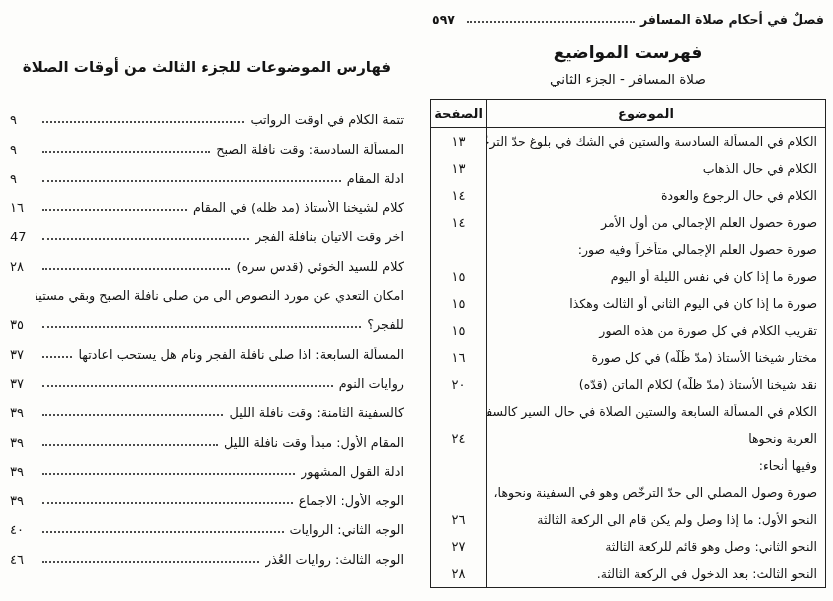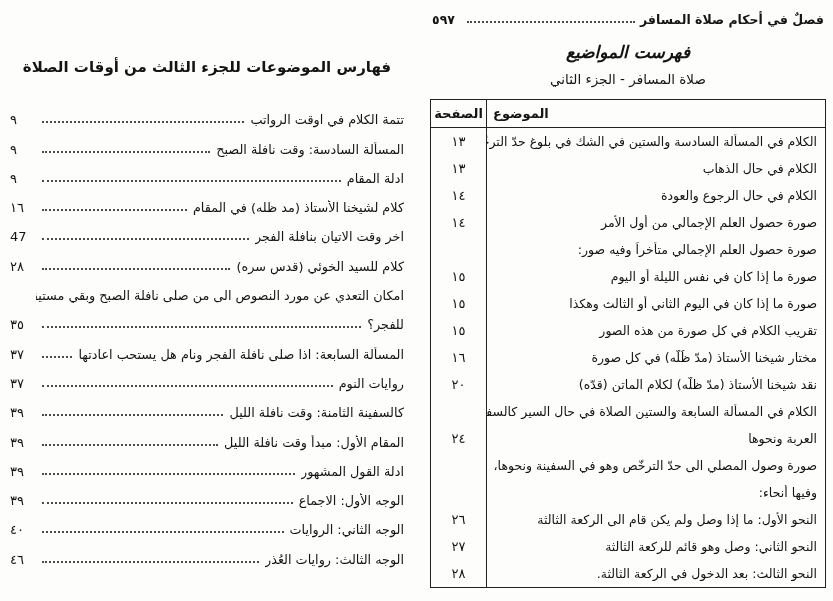--- a/index.html
+++ b/index.html
@@ -30,21 +30,20 @@
     flex:1;
     border-bottom:2px dotted #4a4a4a;
     margin:0 5px; position:relative; top:-4px;
   }
   .rh-num { min-width:30px; text-align:left; font-weight:600; }
 
   .rp-heading {
     text-align:center;
     font-size:17px; font-weight:bold;
     margin-top:15px;
-    font-style:italic;
   }
   .rp-subheading {
     text-align:center;
     font-size:13.5px; font-weight:normal;
     margin-top:9px;
   }
 
   .toc-table {
     margin-top:12px;
     border:1.2px solid #222;
@@ -55,21 +54,21 @@
     height:28px;
     border-bottom:1.2px solid #222;
     font-weight:600;
   }
   .cell.topic {
     flex:1;
     padding:0 8px 0 6px;
     font-size:12.5px;
     white-space:nowrap; overflow:hidden;
   }
-  .toc-row.header .cell.topic { text-align:left; padding-right:26px; font-size:13px; }
+  .toc-row.header .cell.topic { text-align:center; padding-right:26px; font-size:13px; }
   .cell.pagenum {
     width:56px;
     border-right:1.2px solid #222;
     text-align:center;
     font-size:13px;
     align-self:stretch;
     display:flex; align-items:center; justify-content:center;
   }
 
   
@@ -164,25 +163,25 @@
       </div>
       <div class="toc-row">
         <div class="cell topic">الكلام في المسألة السابعة والستين الصلاة في حال السير كالسفينة أو</div>
         <div class="cell pagenum"></div>
       </div>
       <div class="toc-row">
         <div class="cell topic">العربة ونحوها</div>
         <div class="cell pagenum">٢٤</div>
       </div>
       <div class="toc-row">
+        <div class="cell topic">وفيها أنحاء:</div>
+        <div class="cell pagenum"></div>
+      </div>
+      <div class="toc-row">
         <div class="cell topic">صورة وصول المصلي الى حدّ الترخّص وهو في السفينة ونحوها،</div>
-        <div class="cell pagenum"></div>
-      </div>
-      <div class="toc-row">
-        <div class="cell topic">وفيها أنحاء:</div>
         <div class="cell pagenum"></div>
       </div>
       <div class="toc-row">
         <div class="cell topic">النحو الأول: ما إذا وصل ولم يكن قام الى الركعة الثالثة</div>
         <div class="cell pagenum">٢٦</div>
       </div>
       <div class="toc-row">
         <div class="cell topic">النحو الثاني: وصل وهو قائم للركعة الثالثة</div>
         <div class="cell pagenum">٢٧</div>
       </div>

